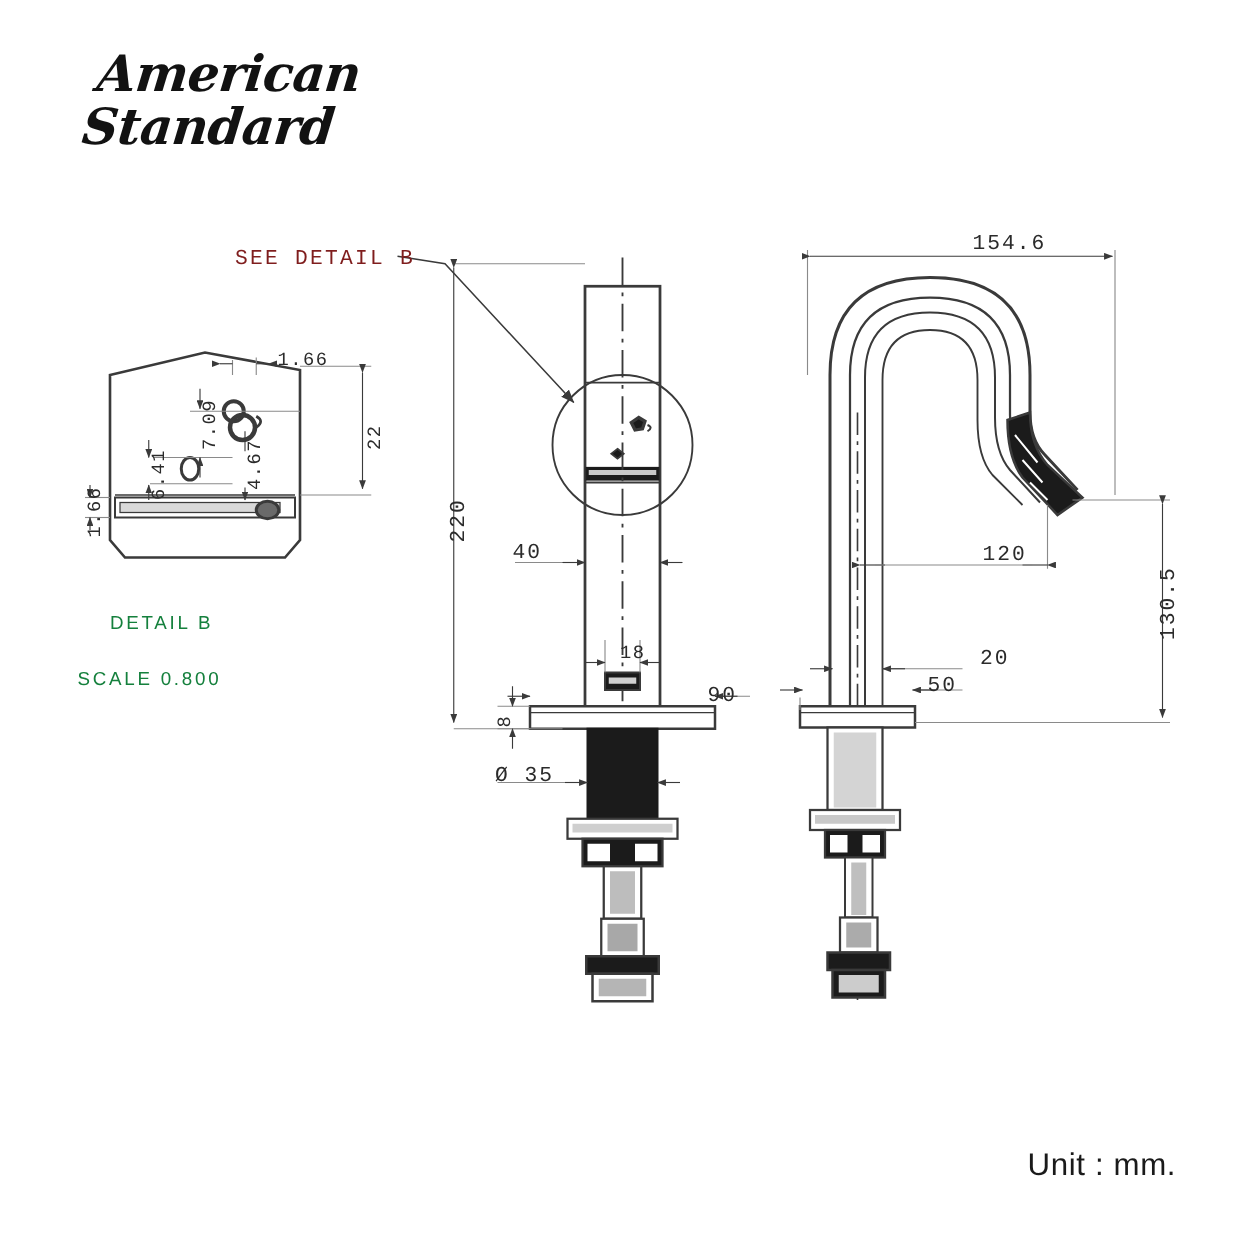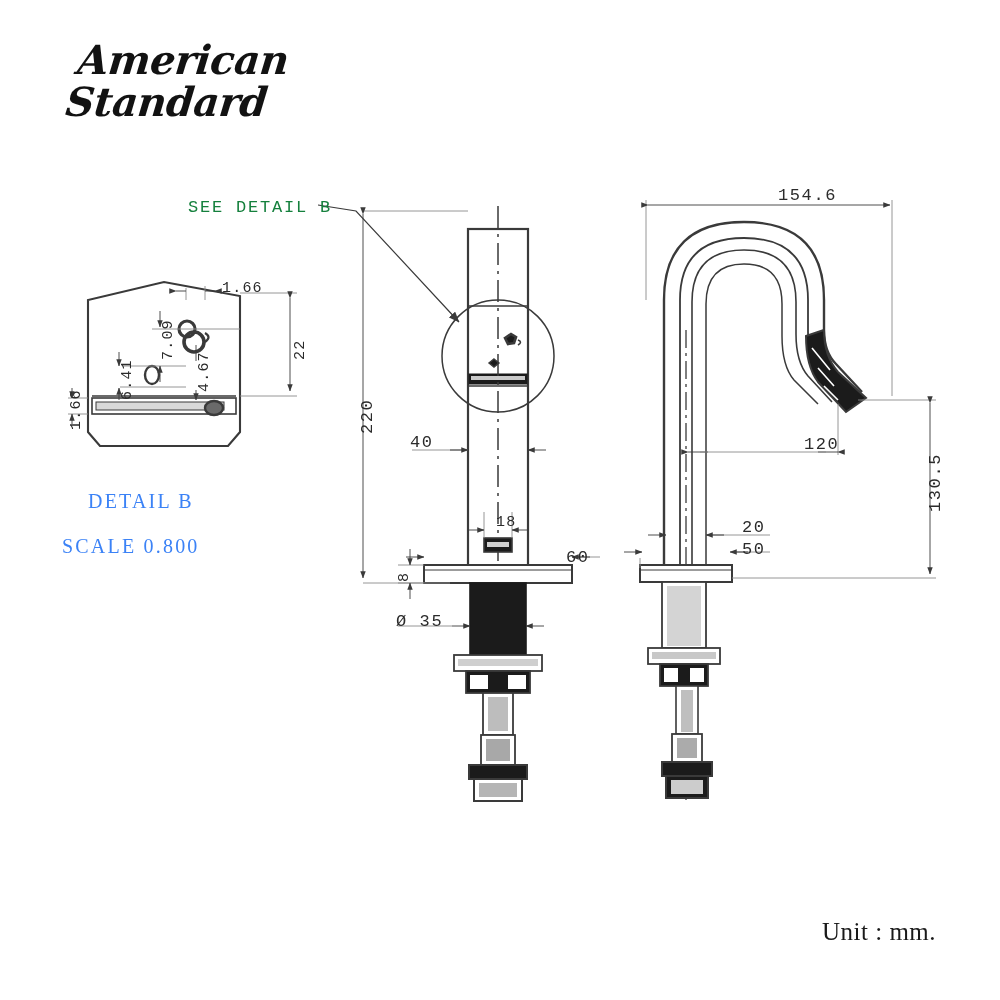--- a/index.html
+++ b/index.html
@@ -12,31 +12,31 @@
   .logo-l1,.logo-l2{
       font-family:"DejaVu Serif","Liberation Serif",serif;
       font-weight:700;font-style:italic;color:#121212;
       letter-spacing:-0.5px;line-height:1;white-space:nowrap;}
   .logo-l1{position:absolute;left:12px;top:0px;font-size:40px;
       transform:skewX(-6deg);}
   .logo-l2{position:absolute;left:0px;top:42px;font-size:40px;
       transform:skewX(-6deg);}
 
   .unit{position:absolute;left:822px;top:918px;
-      font-family:Liberation Serif, serif;
+      font-family:Liberation Sans, sans-serif;
       font-size:25px;color:#1a1a1a;letter-spacing:0.5px;white-space:nowrap;}
 
   .dim{position:absolute;font-family:"Liberation Mono","DejaVu Sans Mono",monospace;
       font-size:17px;color:#2b2b2b;letter-spacing:1.6px;white-space:nowrap;}
   .dim.sm{font-size:15px;letter-spacing:1.2px;}
   .dim.vert{transform-origin:0 0;transform:rotate(-90deg);}
   .note{position:absolute;font-family:"Liberation Mono","DejaVu Sans Mono",monospace;
-      font-size:17px;color:#15803d;letter-spacing:1.8px;white-space:nowrap;}
-  .caption{position:absolute;font-family:Liberation Serif, serif;
-      font-size:20px;color:#3b82f6;letter-spacing:2.2px;white-space:nowrap;}
+      font-size:17px;color:#7f1d1d;letter-spacing:1.8px;white-space:nowrap;}
+  .caption{position:absolute;font-family:Liberation Sans, sans-serif;
+      font-size:15px;color:#15803d;letter-spacing:2.2px;white-space:nowrap;}
 </style>
 </head>
 <body>
 
 <div id="sheet">
 
   <div class="logo">
     <div class="logo-l1">American</div>
     <div class="logo-l2">Standard</div>
   </div>
@@ -269,24 +269,24 @@
   <div class="dim sm vert" style="left:68px;top:430px;">1.66</div>
 
   <div class="caption" style="left:88px;top:490px;">DETAIL  B</div>
   <div class="caption" style="left:62px;top:535px;">SCALE  0.800</div>
 
   <div class="note" style="left:188px;top:198px;">SEE DETAIL B</div>
   <div class="dim vert" style="left:358px;top:434px;">220</div>
   <div class="dim" style="left:410px;top:433px;">40</div>
   <div class="dim sm" style="left:496px;top:514px;">18</div>
   <div class="dim sm vert" style="left:396px;top:582px;">8</div>
-  <div class="dim" style="left:566px;top:548px;">60</div>
+  <div class="dim" style="left:566px;top:548px;">90</div>
   <div class="dim" style="left:396px;top:612px;">Ø 35</div>
 
   <div class="dim" style="left:742px;top:186px;margin-left:36px;">154.6</div>
-  <div class="dim" style="left:804px;top:435px;">120</div>
+  <div class="dim" style="left:786px;top:435px;">120</div>
   <div class="dim vert" style="left:926px;top:512px;">130.5</div>
-  <div class="dim" style="left:742px;top:518px;">20</div>
+  <div class="dim" style="left:784px;top:518px;">20</div>
   <div class="dim" style="left:742px;top:540px;">50</div>
 
   <div class="unit">Unit : mm.</div>
 
 </div>
 
 </body></html>

